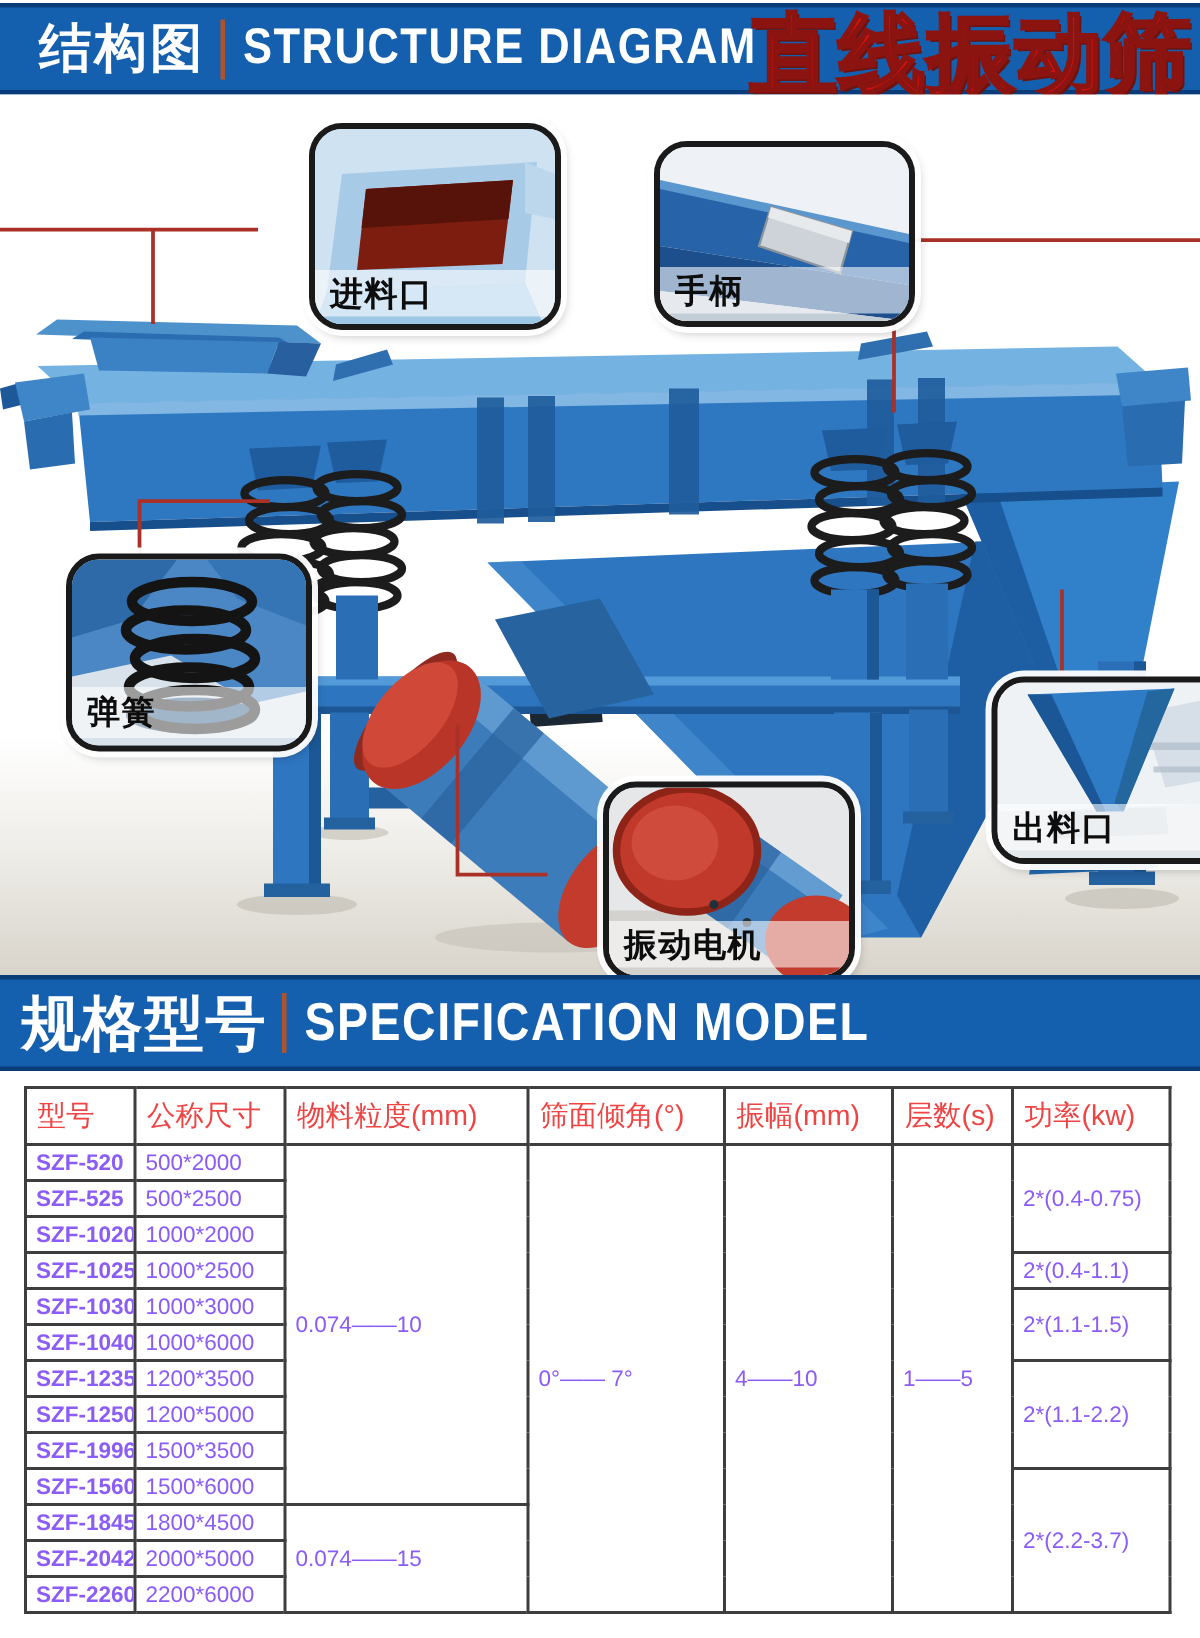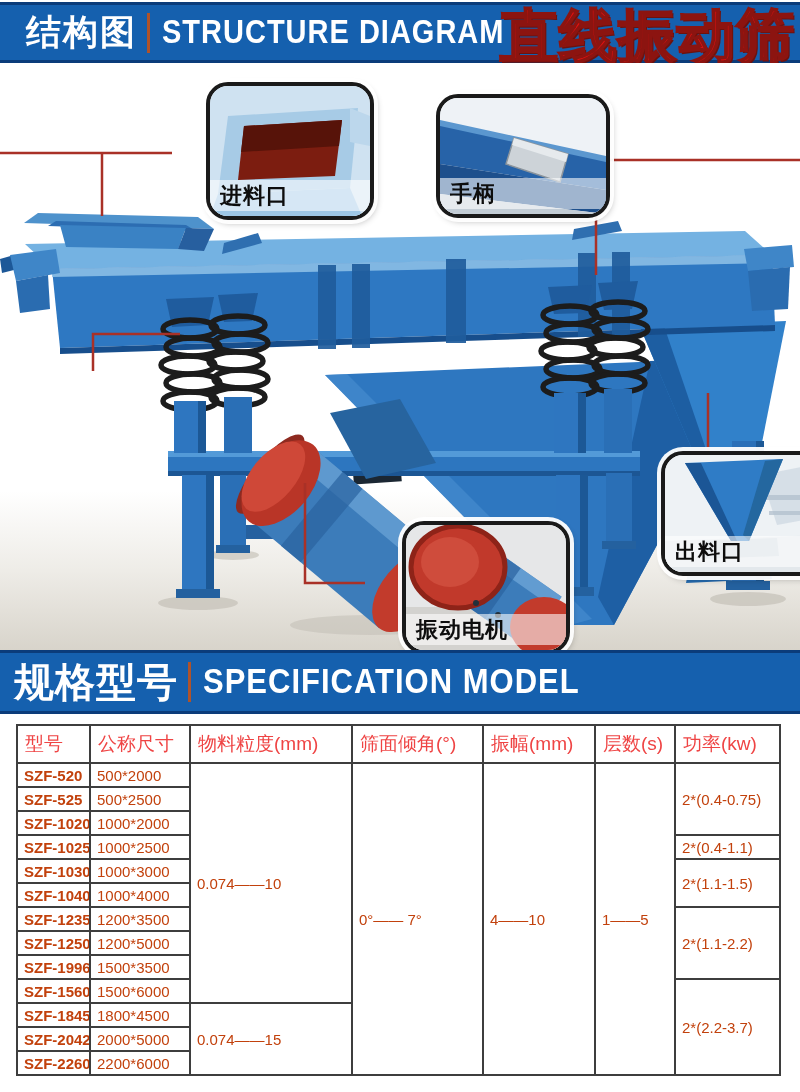--- a/index.html
+++ b/index.html
@@ -28,21 +28,21 @@
   .callout svg{display:block;}
   .callout-label{position:absolute;left:0;right:0;bottom:5px;height:31px;line-height:31px;
                  background:rgba(255,255,255,.58);color:#0d0d0d;font-weight:bold;font-size:22px;
                  padding-left:10px;letter-spacing:1px;}
   
   #spec-table{position:absolute;left:16px;top:724px;width:763px;border-collapse:collapse;
               table-layout:fixed;background:#fff;}
   #spec-table th,#spec-table td{border:2px solid #3e3e3e;padding:0 0 0 6px;text-align:left;
               overflow:hidden;white-space:nowrap;}
   #spec-table th{height:36px;font-weight:normal;font-size:19px;color:#ef4444;padding-left:7px;}
-  #spec-table td{height:22px;font-size:15px;color:#c2410c;}
+  #spec-table td{height:22px;font-size:15px;color:#8b5cf6;}
   td.c-model{font-weight:bold;font-size:14px;color:#474747;}
   td.c-size{font-size:14.5px;color:#555;padding-left:4px;}
   td.c-merge{padding-left:3px;color:#565656;}
 </style>
 </head>
 <body>
 
 <div id="page">
 
   <div class="band" id="band1">
@@ -215,20 +215,37 @@
         <polygon points="0,22 166,58 166,66 0,30" fill="#5b97cf"></polygon>
         <polygon points="0,28 166,64 166,92 0,66" fill="#2763a8"></polygon>
         <polygon points="0,66 166,92 166,116 0,96" fill="#1d4f8c"></polygon>
         <polygon points="0,96 166,116 0,116" fill="#c3cdd6"></polygon>
         <polygon points="74,40 128,56 120,84 66,66" fill="#cdd3d8" stroke="#8b949c" stroke-width="1.5"></polygon>
         <polygon points="74,40 128,56 126,64 72,47" fill="#e6eaed"></polygon>
       </svg>
       <div class="callout-label">手柄</div>
     </div>
 
+    <div class="callout" style="left:8px;top:306px;width:156px;height:124px">
+      <svg width="156" height="124" viewBox="0 0 156 124">
+        <rect width="156" height="124" fill="#4a87c4"></rect>
+        <polygon points="0,0 70,0 40,40 0,52" fill="#2e6aa8"></polygon>
+        <polygon points="90,0 156,0 156,44 110,26" fill="#3575b5"></polygon>
+        <polygon points="0,78 66,64 120,96 156,88 156,124 0,124" fill="#d9e2ea"></polygon>
+        <ellipse cx="80" cy="104" rx="44" ry="12" fill="#23527e"></ellipse>
+        <g stroke="#141414" stroke-width="7" fill="none">
+          <ellipse cx="80" cy="28" rx="40" ry="13"></ellipse>
+          <ellipse cx="76" cy="47" rx="40" ry="13"></ellipse>
+          <ellipse cx="82" cy="66" rx="40" ry="13"></ellipse>
+          <ellipse cx="78" cy="85" rx="40" ry="13"></ellipse>
+          <ellipse cx="82" cy="100" rx="40" ry="13"></ellipse>
+        </g>
+      </svg>
+      <div class="callout-label" style="height:34px;line-height:34px">弹簧</div>
+    </div>
 
     <div class="callout" style="left:366px;top:458px;width:160px;height:125px">
       <svg width="160" height="125" viewBox="0 0 160 125">
         <rect width="160" height="125" fill="#e6e7e8"></rect>
         <rect x="0" y="82" width="160" height="43" fill="#d3d2cf"></rect>
         <g transform="rotate(35 95 66)">
           <rect x="52" y="36" width="96" height="62" fill="#3c7cba"></rect>
           <rect x="52" y="36" width="96" height="14" fill="#6ba4d7" opacity=".8"></rect>
           <rect x="80" y="36" width="18" height="62" fill="#2a629f" opacity=".7"></rect>
         </g>
@@ -306,21 +323,21 @@
         <td class="c-size">1000*2500</td>
         <td class="c-merge">2*(0.4-1.1)</td>
       </tr>
       <tr>
         <td class="c-model">SZF-1030</td>
         <td class="c-size">1000*3000</td>
         <td class="c-merge" rowspan="2">2*(1.1-1.5)</td>
       </tr>
       <tr>
         <td class="c-model">SZF-1040</td>
-        <td class="c-size">1000*4000</td>
+        <td class="c-size">1000*6000</td>
       </tr>
       <tr>
         <td class="c-model">SZF-1235</td>
         <td class="c-size">1200*3500</td>
         <td class="c-merge" rowspan="3">2*(1.1-2.2)</td>
       </tr>
       <tr>
         <td class="c-model">SZF-1250</td>
         <td class="c-size">1200*5000</td>
       </tr>

